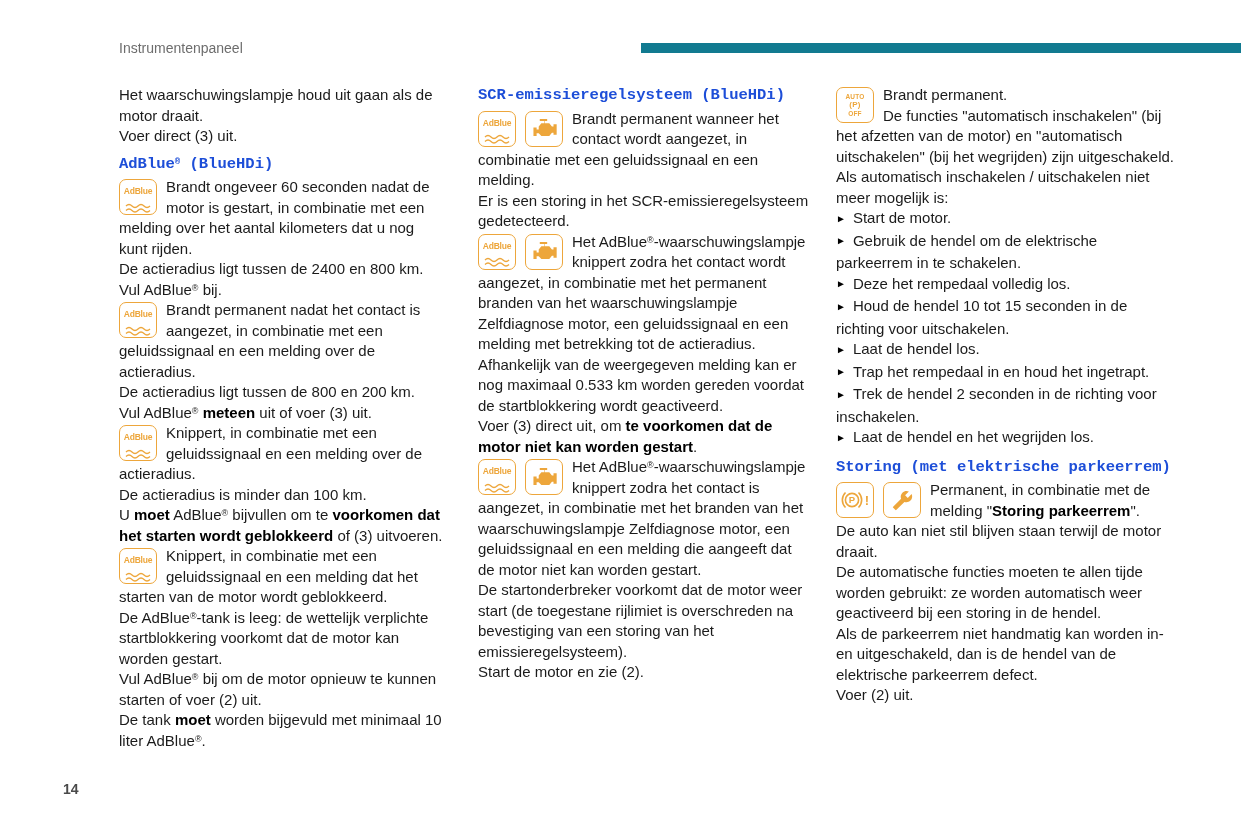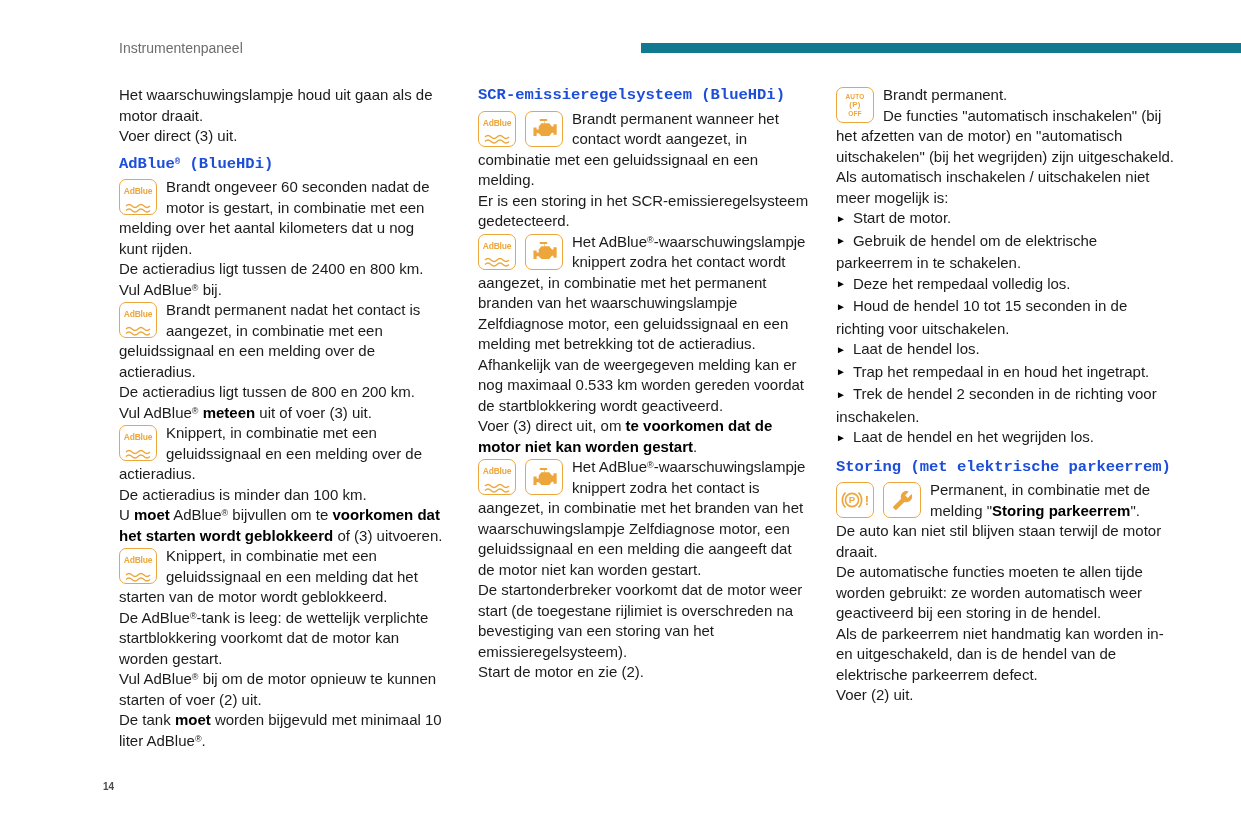--- a/index.html
+++ b/index.html
@@ -25,21 +25,21 @@
     border-radius:7px; margin:2px 9px 3px 0; display:flex; flex-direction:column;
     align-items:center; justify-content:center; color:var(--amber,#eda63b);
     background:#fff;
   }
   .lamp svg { display:block; }
   .adblue-label { font-size:8.5px; font-weight:bold; letter-spacing:-0.2px; margin-bottom:1px; }
   .autoline { font-size:6.5px; font-weight:bold; line-height:1.15; letter-spacing:0.2px; }
   .autoline.mid { font-size:8px; }
   .arrow { margin:0; }
   .bullet { font-size:10px; margin-right:7px; position:relative; top:-1.5px; color:#000; }
-  .pagenum { position:absolute; left:63px; top:781px; font-size:10px; font-weight:bold; color:#4a4a4a;margin-left:40px; }
+  .pagenum { position:absolute; left:63px; top:781px; font-size:14px; font-weight:bold; color:#4a4a4a; }
 </style>
 </head>
 <body>
 
 <div class="page" style="--accent: #117a90; --amber: #eda63b;">
   <div class="kicker">Instrumentenpaneel</div>
   <div class="bar"></div>
 
   <div class="col col1">
       <div class="p"><span>Het waarschuwingslampje houd uit gaan als de motor draait.</span></div>

